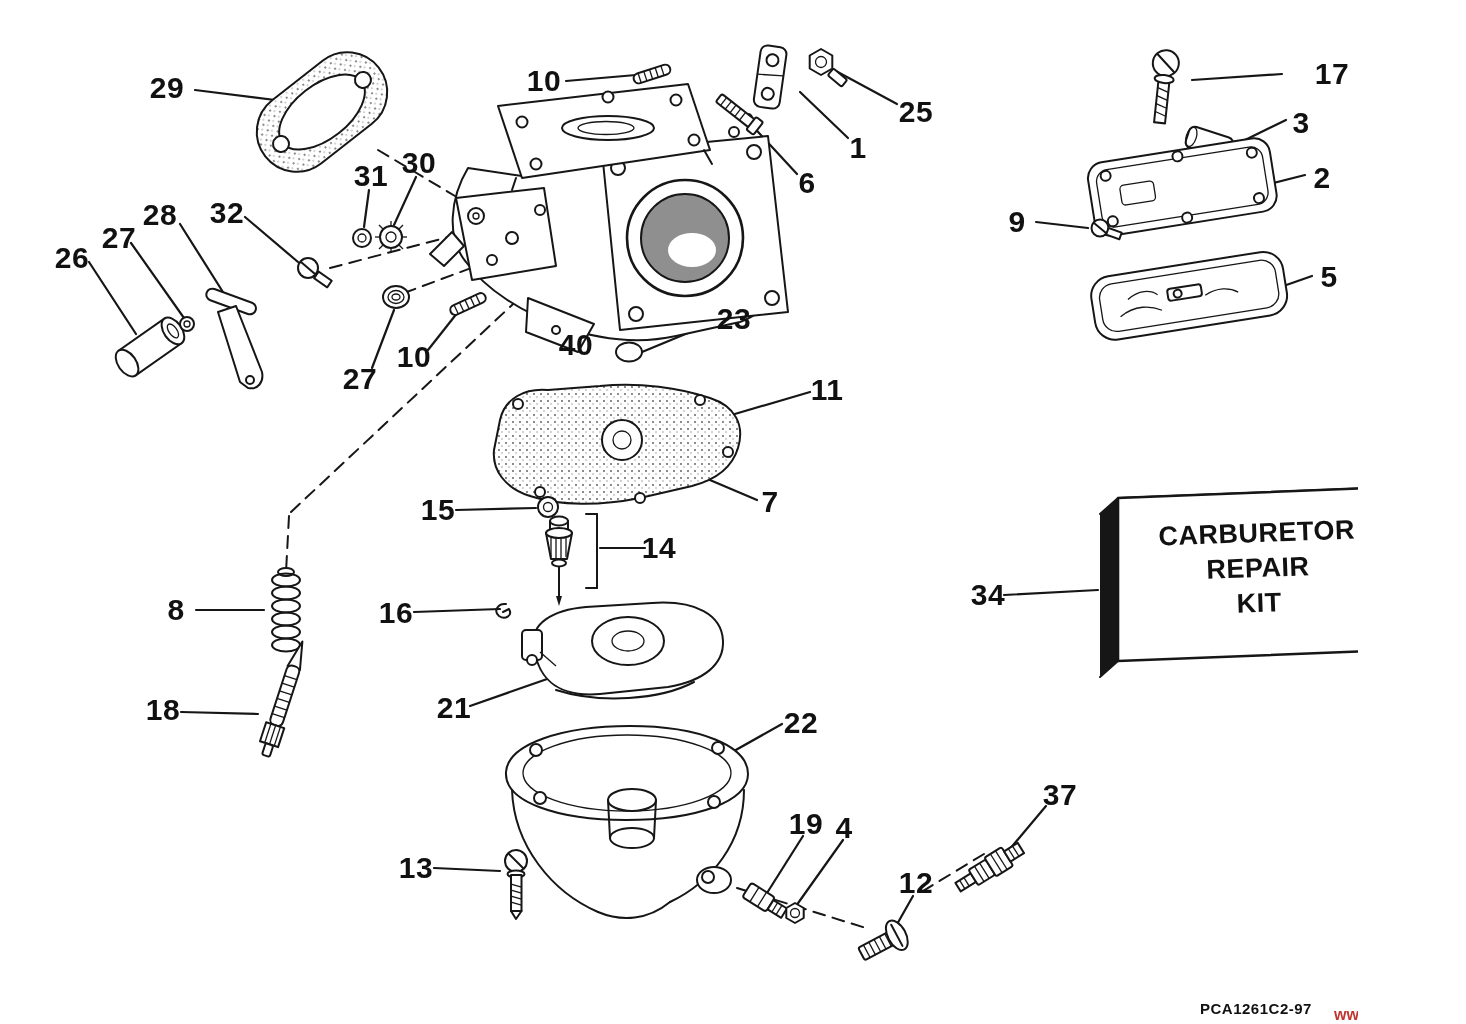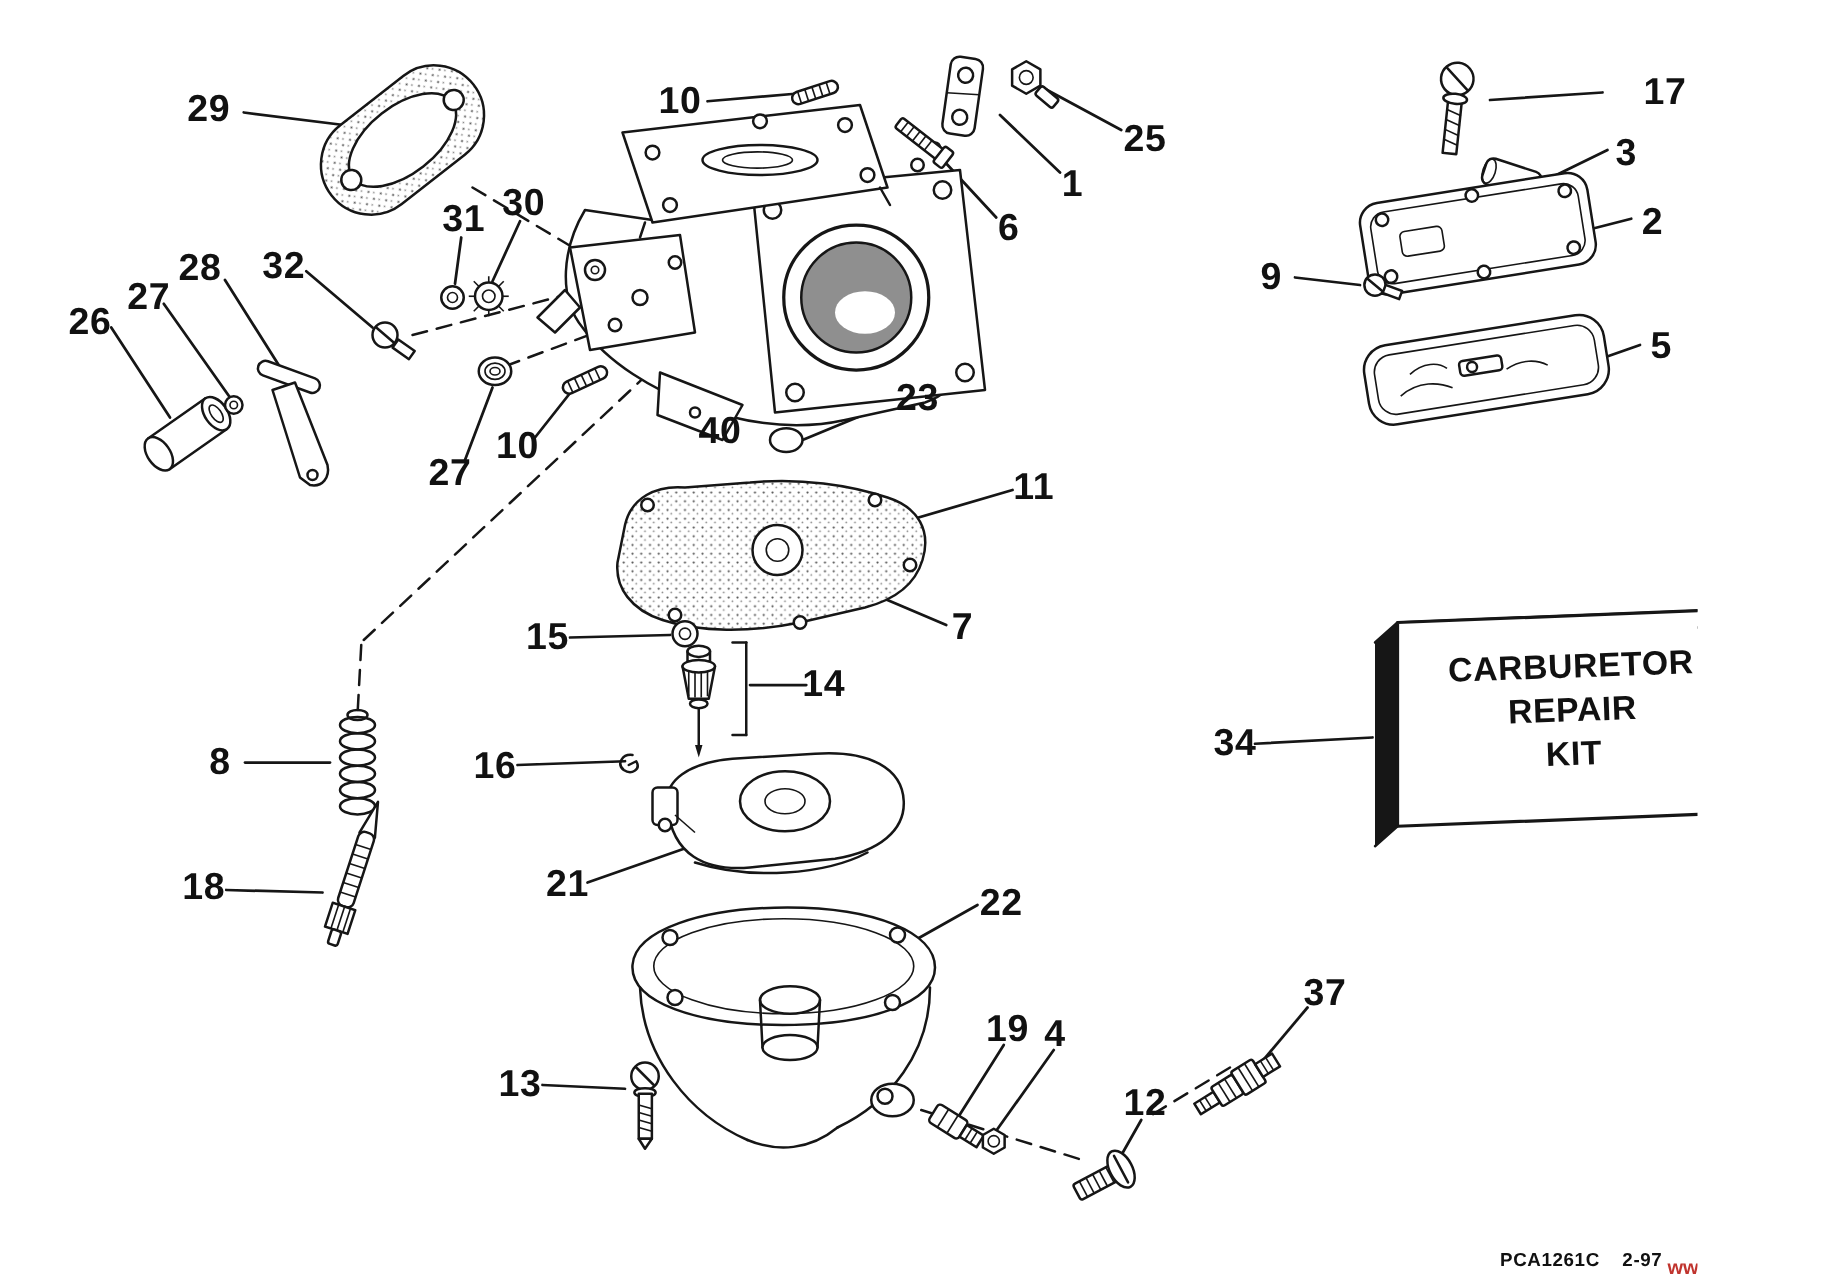--- a/index.html
+++ b/index.html
@@ -25,21 +25,21 @@
   .kit-text {
     position:absolute; left:1126px; top:516px; width:264px;
     text-align:center; font-weight:700; font-size:27px; line-height:1.3;
     letter-spacing:0.5px; transform:rotate(-2deg); color:#111;
   }
   .kit-text span { display:block; }
   .footer-code {
     position:absolute; left:1200px; top:1000px;
     font-weight:700; font-size:15px; letter-spacing:0.5px; color:#111;
   }
-  .footer-code .rev { margin-left:18px; }
+  .footer-code .rev { }
   .watermark {
     position:absolute; left:1334px; top:1006px;
     font-weight:700; font-size:16px; color:#c0342e;
   }
 </style>
 </head>
 <body>
 
 <div id="stage">
 

